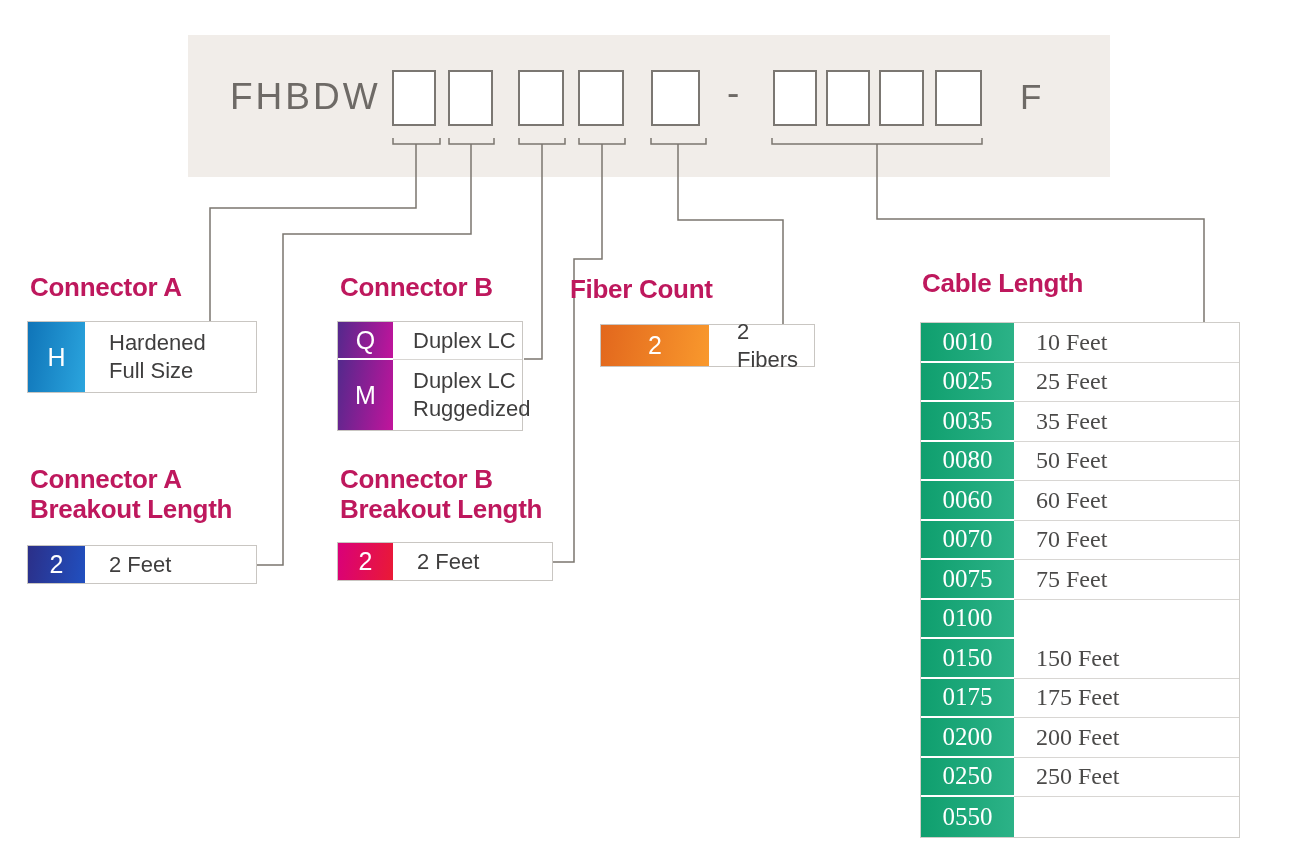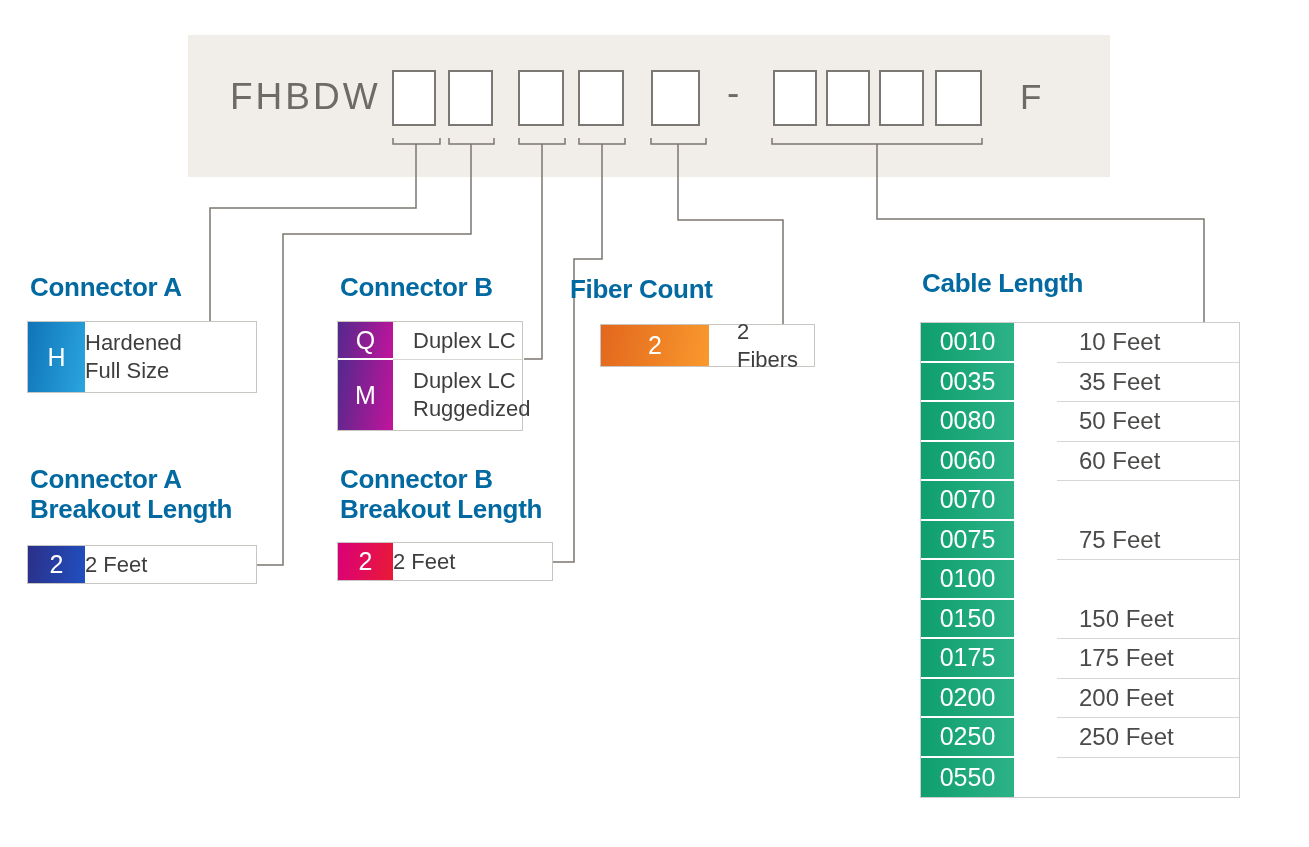--- a/index.html
+++ b/index.html
@@ -34,66 +34,66 @@
     position:absolute; top:70px; height:56px;
     background:#ffffff; border:2px solid #7b7772;
   }
 
   
   svg.lines { position:absolute; left:0; top:0; width:1309px; height:847px; }
   svg.lines path { stroke:#7b766f; stroke-width:1.5; fill:none; }
 
   
   .sec-title {
-    position:absolute; font-size:26px; font-weight:bold; color:#0369a1;
+    position:absolute; font-size:26px; font-weight:bold; color:#be185d;
     letter-spacing:-0.3px; line-height:30px;
   }
   .legend-box {
     position:absolute; background:#ffffff; border:1px solid #c9c6c2;
     display:flex;
   }
   .code-cell {
     display:flex; align-items:center; justify-content:center;
     color:#ffffff; font-size:25px; flex:none;
   }
   .label-cell {
     flex:1; display:flex; flex-direction:column; justify-content:center;
-    color:#3f3e3e; font-size:22px; line-height:28px;
+    padding-left:24px; color:#3f3e3e; font-size:22px; line-height:28px;
   }
   .grad-blue   { background:linear-gradient(100deg,#0f74b8,#2ba5de); }
   .grad-purple { background:linear-gradient(100deg,#53298c,#c2149c); }
   .grad-orange { background:linear-gradient(100deg,#e2671d,#f9992d); }
   .grad-navy   { background:linear-gradient(100deg,#2b2f88,#2150c0); }
   .grad-pink   { background:linear-gradient(100deg,#d9007a,#ea1a35); }
 
   
   .stack { flex-direction:column; }
   .stack .opt-row { display:flex; width:100%; }
   .opt-row-q { height:38px; }
   .opt-row-m { height:70px; }
   .opt-row-q .code-cell { border-bottom:2px solid #ffffff; }
   .opt-row-q .label-cell { border-bottom:1px solid #d8d6d3; }
 
   
   .cl-table {
     position:absolute; left:920px; top:322px; width:320px;
-    border:1px solid #cfcdc9; background:#ffffff;
+    border:1px solid #cfcdc9; background:#ffffff;font-family:Liberation Serif, serif;
   }
   .cl-row { display:flex; height:39.5px; }
   .cl-row:not(:last-child) .cl-label { border-bottom:1px solid #d8d6d3; }
   .cl-code {
     width:93px; flex:none;
     background:linear-gradient(90deg,#0f9f6e,#2cb287);
     color:#ffffff; font-size:25px;
     display:flex; align-items:center; justify-content:center;
   }
   .cl-row:not(:last-child) .cl-code { border-bottom:2px solid #ffffff; }
   .cl-label {
     flex:1; display:flex; align-items:center;
-    padding-left:22px; color:#4b4a49; font-size:24px;margin-left:43px;
+    padding-left:22px; color:#4b4a49; font-size:24px;
   }
 </style>
 </head>
 <body>
 
 <div id="stage">
 
   <div class="pn-panel"></div>
   <div class="pn-prefix">FHBDW -</div>
 
@@ -164,38 +164,43 @@
   </div>
 
   <div class="sec-title" style="left:922px;top:268px;">Cable Length</div>
   <div class="cl-table">
 
       <div class="cl-row">
         <div class="cl-code">0010</div>
         <div class="cl-label">10 Feet</div>
       </div>
 
+      <div class="cl-row">
+        <div class="cl-code">0025</div>
+        <div class="cl-label">25 Feet</div>
+      </div>
 
       <div class="cl-row">
         <div class="cl-code">0035</div>
         <div class="cl-label">35 Feet</div>
       </div>
 
       <div class="cl-row">
         <div class="cl-code">0080</div>
         <div class="cl-label">50 Feet</div>
       </div>
 
       <div class="cl-row">
         <div class="cl-code">0060</div>
         <div class="cl-label">60 Feet</div>
       </div>
 
       <div class="cl-row">
         <div class="cl-code">0070</div>
+        <div class="cl-label">70 Feet</div>
       </div>
 
       <div class="cl-row">
         <div class="cl-code">0075</div>
         <div class="cl-label">75 Feet</div>
       </div>
 
       <div class="cl-row">
         <div class="cl-code">0100</div>
       </div>

